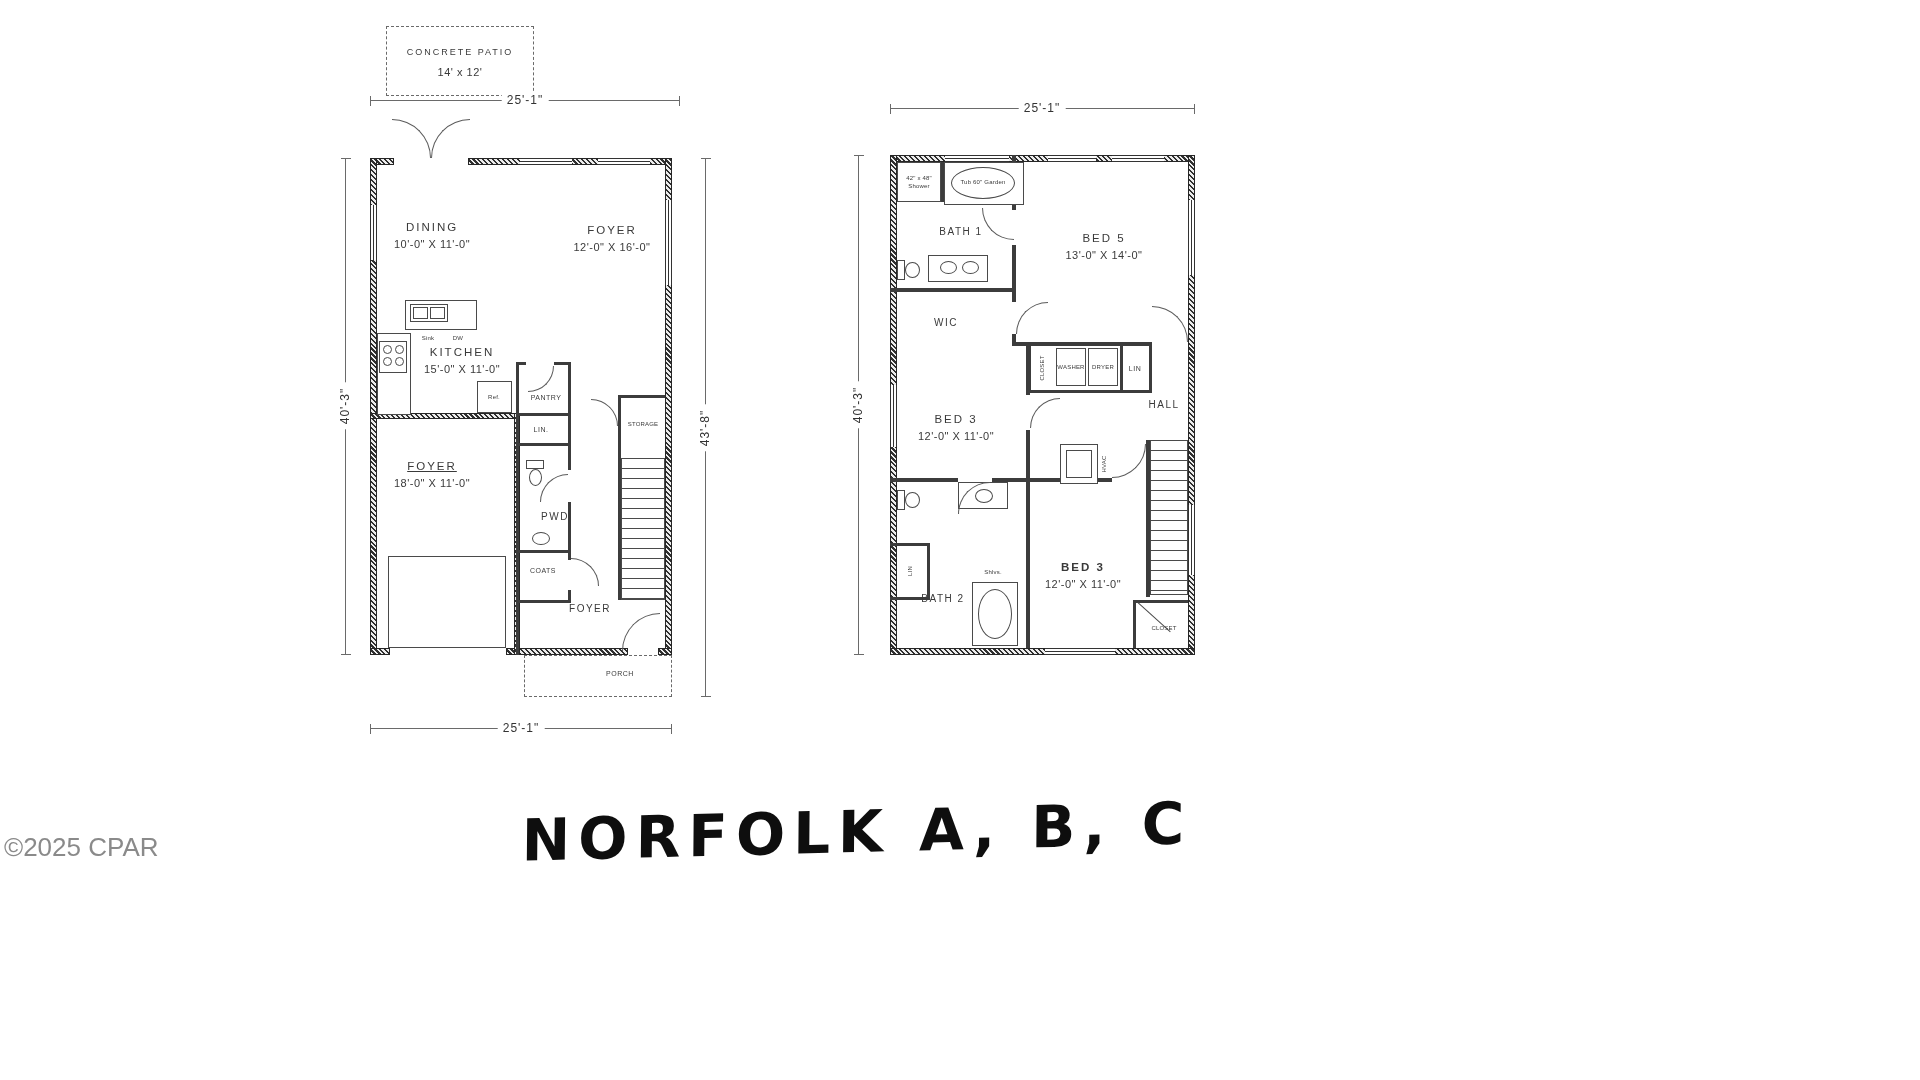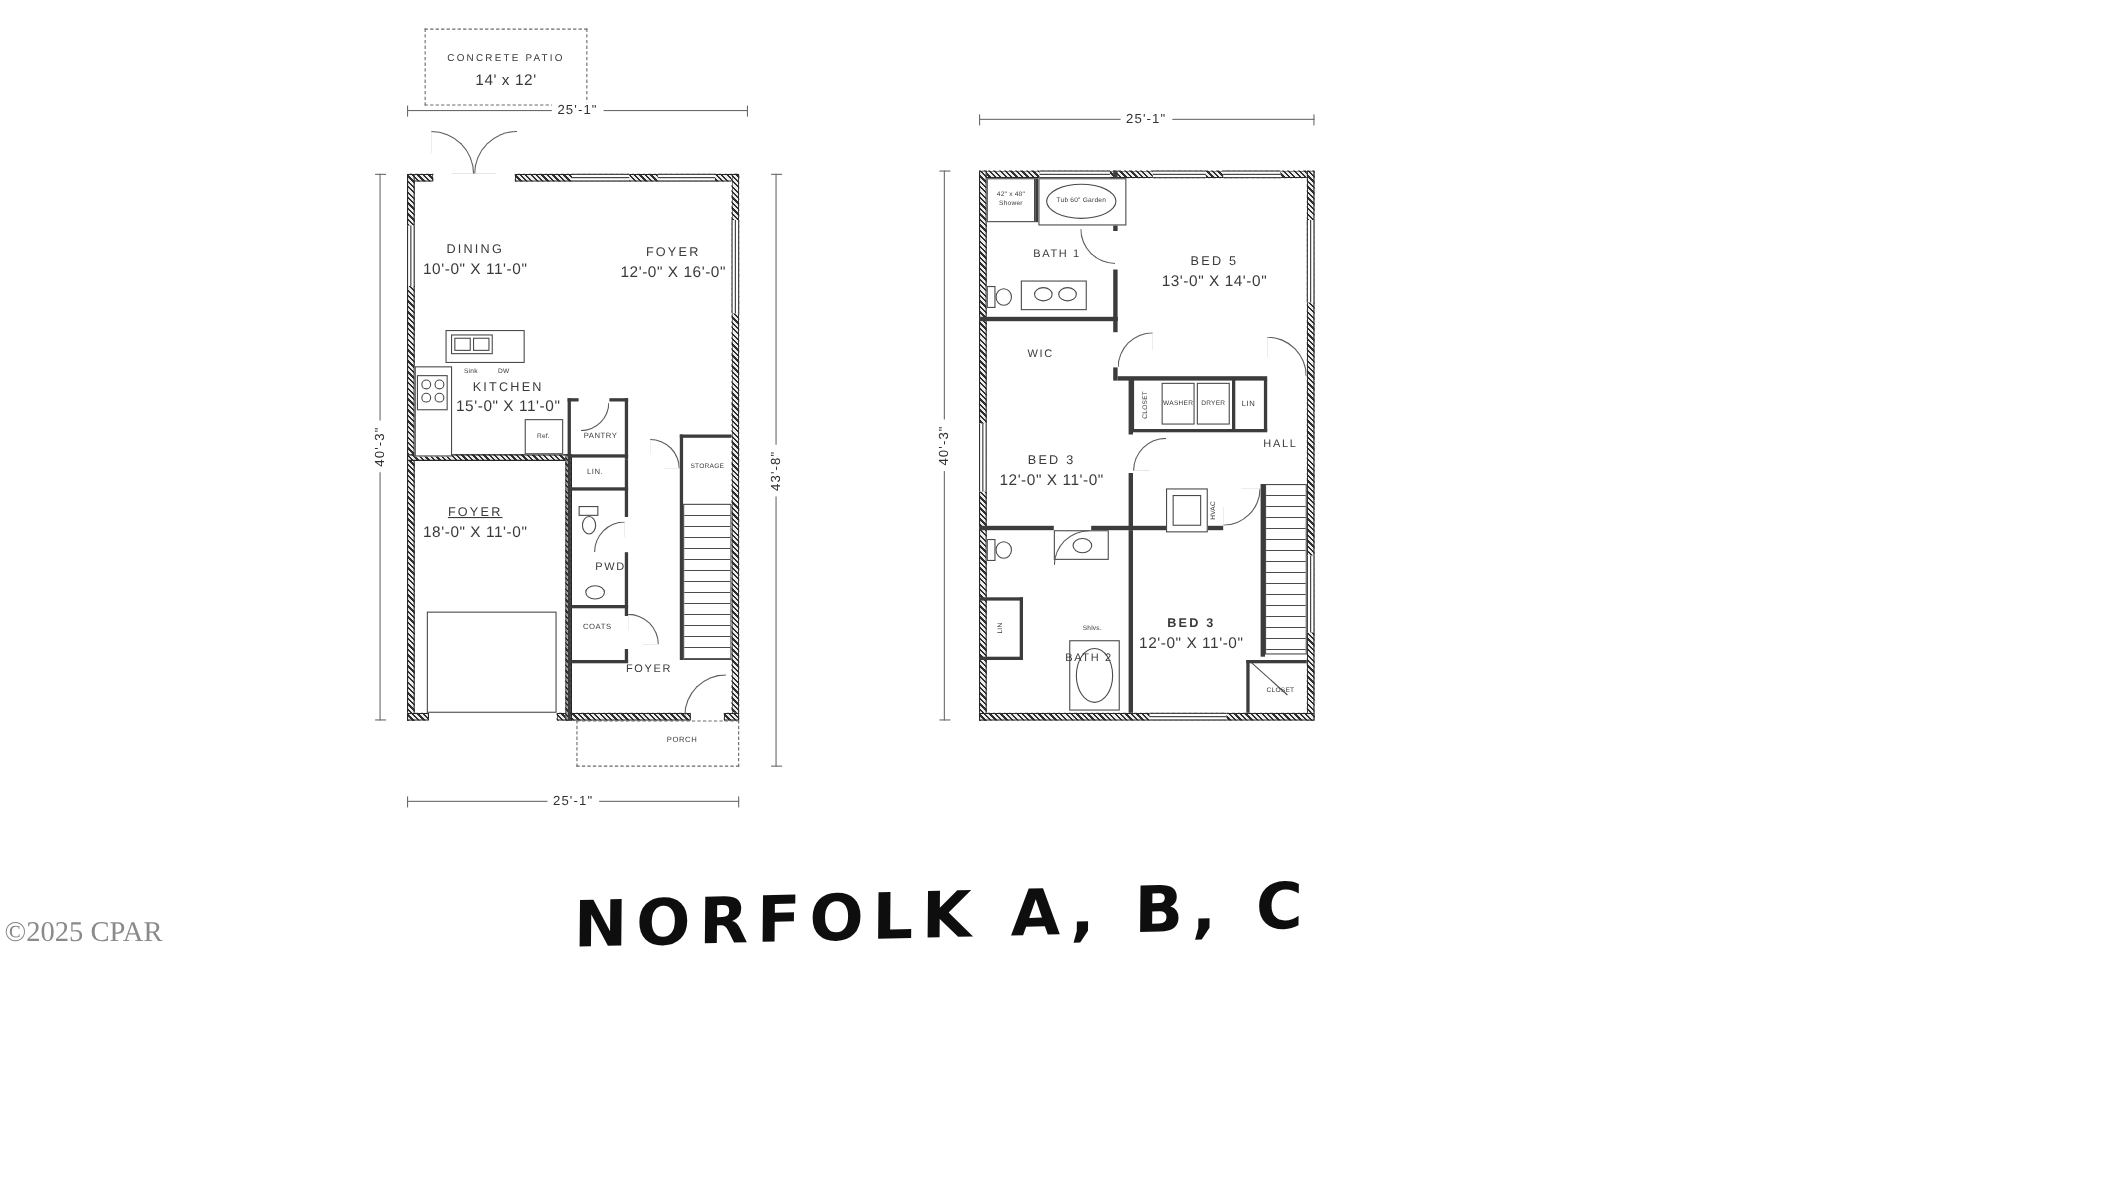--- a/index.html
+++ b/index.html
@@ -41,34 +41,34 @@
   .dimline-h::before,.dimline-h::after { content:""; position:absolute; top:-5px; width:1px; height:10px; background:#6a6a6a; }
   .dimline-h::before { left:0; } .dimline-h::after { right:0; }
   .dimline-v { position:absolute; width:0; border-left:1px solid #6a6a6a; }
   .dimline-v::before,.dimline-v::after { content:""; position:absolute; left:-5px; width:10px; height:1px; background:#6a6a6a; }
   .dimline-v::before { top:0; } .dimline-v::after { bottom:0; }
 
   
   .label { position:absolute; transform:translate(-50%,-50%); color:#3a3a3a; white-space:nowrap; z-index:3; }
   .lbl-room { font-size:11.5px; letter-spacing:2px; }
   .lbl-mid  { font-size:10px;  letter-spacing:1.5px; }
-  .lbl-dims { font-size:14px; letter-spacing:0.5px; }
+  .lbl-dims { font-size:11px; letter-spacing:0.5px; }
   .lbl-tiny { font-size:7px;   letter-spacing:0.5px; }
   .lbl-micro{ font-size:6px;   letter-spacing:0.2px; }
   .wrap { white-space:normal; text-align:center; line-height:1.25; }
   .vrot { transform:translate(-50%,-50%) rotate(-90deg); }
   .dim-label { position:absolute; transform:translate(-50%,-50%); background:#fff; padding:0 5px;
                color:#333; font-size:12px; letter-spacing:1px; z-index:4; white-space:nowrap; }
   .dim-label.vrot { transform:translate(-50%,-50%) rotate(-90deg); }
   .underline { text-decoration:underline; }
 
   .plan-title { position:absolute; transform:translate(-50%,-50%) rotate(-1.5deg) skewX(-2deg);
                 font-family:"DejaVu Sans", sans-serif; font-weight:700; font-size:58px;
                 letter-spacing:8px; color:#0e0e0e; white-space:nowrap; }
-  .watermark { position:absolute; font-family:Liberation Serif, serif; font-size:26px; color:#8a8a8a; }
+  .watermark { position:absolute; font-family:Liberation Sans, sans-serif; font-size:26px; color:#8a8a8a; }
 </style>
 </head>
 <body>
 
 <div class="sheet">
 
   <div class="dashedbox" style="left:386px; top:26px; width:148px; height:70px;"></div>
   <div class="label lbl-tiny" style="left:460px; top:52px; font-size:9px; letter-spacing:2px;">CONCRETE PATIO</div>
   <div class="label lbl-dims" style="left:460px; top:72px;">14' x 12'</div>
 
@@ -245,21 +245,21 @@
   <div class="arc br" style="left:1112px; top:444px; width:34px; height:34px;"></div>
   <div class="diag" style="left:1138px; top:602px; width:44px; transform:rotate(42deg);"></div>
 
   <div class="label lbl-mid" style="left:961px; top:231px;">BATH 1</div>
   <div class="label lbl-room" style="left:1104px; top:238px;">BED 5</div>
   <div class="label lbl-dims" style="left:1104px; top:255px;">13'-0" X 14'-0"</div>
   <div class="label lbl-mid" style="left:946px; top:322px;">WIC</div>
   <div class="label lbl-mid" style="left:1164px; top:404px;">HALL</div>
   <div class="label lbl-room" style="left:956px; top:419px;">BED 3</div>
   <div class="label lbl-dims" style="left:956px; top:436px;">12'-0" X 11'-0"</div>
-  <div class="label lbl-mid" style="left:990px; top:598px;">BATH 2</div>
+  <div class="label lbl-mid" style="left:943px; top:598px;">BATH 2</div>
   <div class="label lbl-room" style="left:1083px; top:567px;font-weight:bold;">BED 3</div>
   <div class="label lbl-dims" style="left:1083px; top:584px;">12'-0" X 11'-0"</div>
   <div class="label lbl-micro" style="left:1164px; top:628px;">CLOSET</div>
 
   <div class="plan-title" style="left:857px; top:832px;">NORFOLK A, B, C</div>
   <div class="watermark" style="left:4px; top:832px;">©2025 CPAR</div>
 
 </div>
 
 </body></html>

